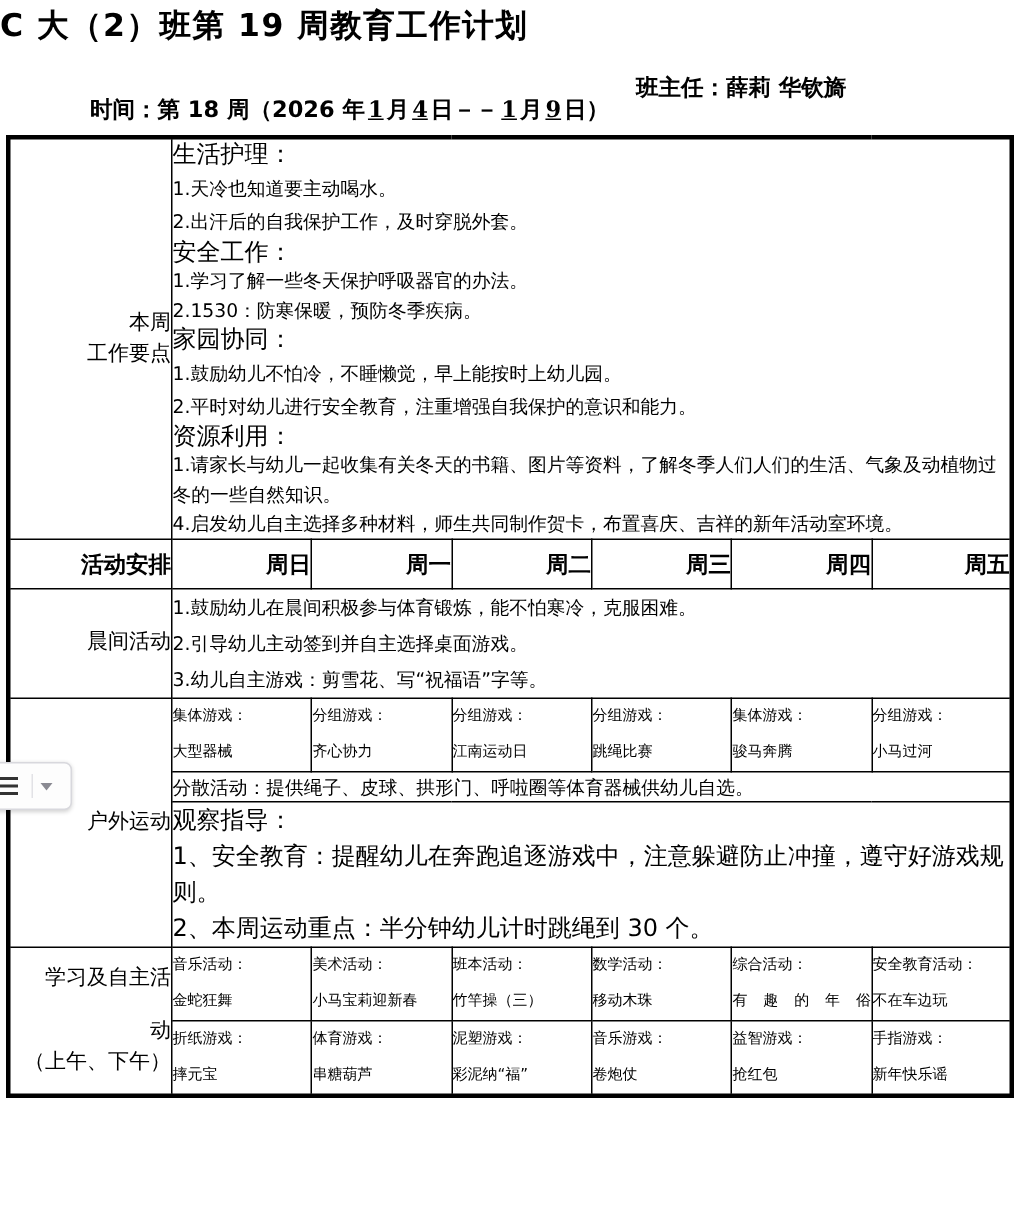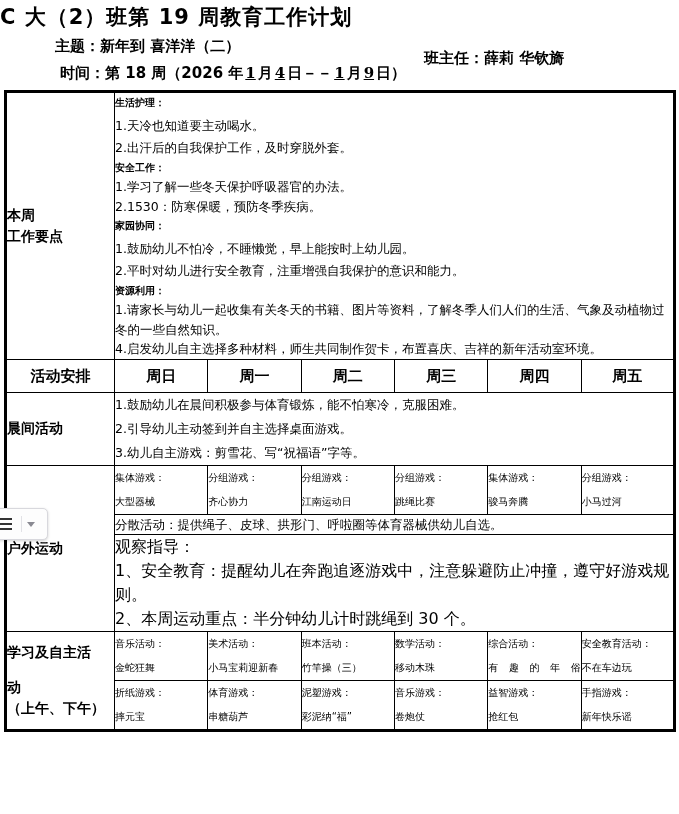--- a/index.html
+++ b/index.html
@@ -71,44 +71,44 @@
     table-layout: fixed;
     border: 3px solid #000;
   }
   table.plan td {
     border: 1px solid #000;
     vertical-align: middle;
     padding: 0;
   }
 
   .rowlabel {
-    text-align: left;
-    font-weight: bold;
+    text-align: right;
+    font-weight: normal;
     font-size: 14px;
     line-height: 21px;
     width: 107px;
   }
 
   .bigcell {
     padding: 4px 5px 5px 5px;
     font-size: 12.5px;
     line-height: 19.5px;
     vertical-align: top;
   }
   .bigcell .hd {
-    font-weight: bold;
-    font-size: 10px;
+    font-weight: normal;
+    font-size: 16px;
   }
   .bigcell p {
     margin: 0;
   }
   .bigcell p.sp { margin-top: 3px; }
 
   .dayhead {
-    text-align: center;
+    text-align: right;
     font-weight: bold;
     font-size: 15px;
     height: 32px;
     line-height: 32px;
   }
 
   .morning {
     padding: 4px 6px 5px 6px;
     font-size: 12.5px;
     line-height: 24px;
@@ -189,21 +189,20 @@
   }
 </style>
 </head>
 <body>
 
 <div class="page">
 
   <div class="doc-title">C 大（2）班第 19 周教育工作计划</div>
 
   <div class="meta-line row1">
-    <span class="meta-theme"><span>主题：</span><span>新年到 喜洋洋（二）</span></span>
     <span class="meta-teacher"><span>班主任：</span><span>薛莉 华钦旖</span></span>
   </div>
 
   <div class="meta-line row2">
     <span class="meta-time"><span>时间：</span><span>第 18 周（</span><span>2026 年</span><span class="u num">1</span><span>月</span><span class="u num">4</span><span>日</span><span>－－</span><span class="u num">1</span><span>月</span><span class="u num">9</span><span>日）</span></span>
   </div>
 
   <table class="plan">
 
     <tbody>

